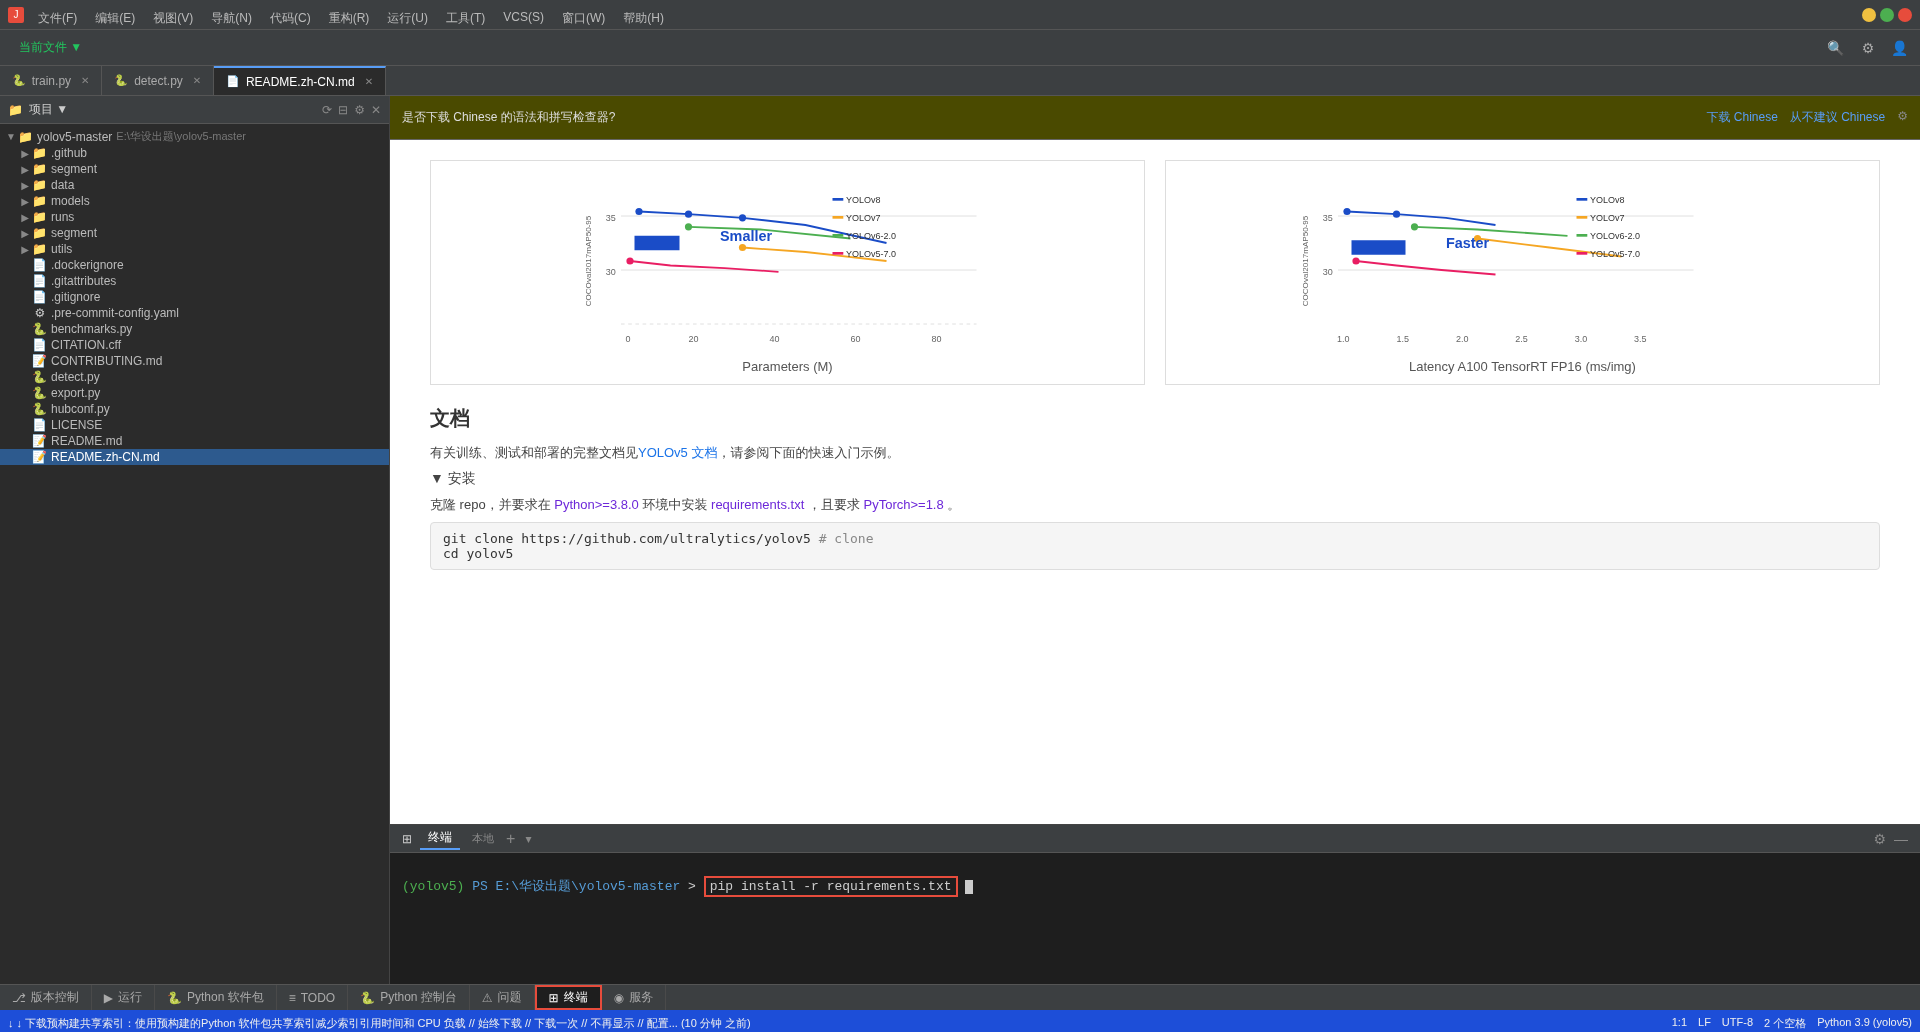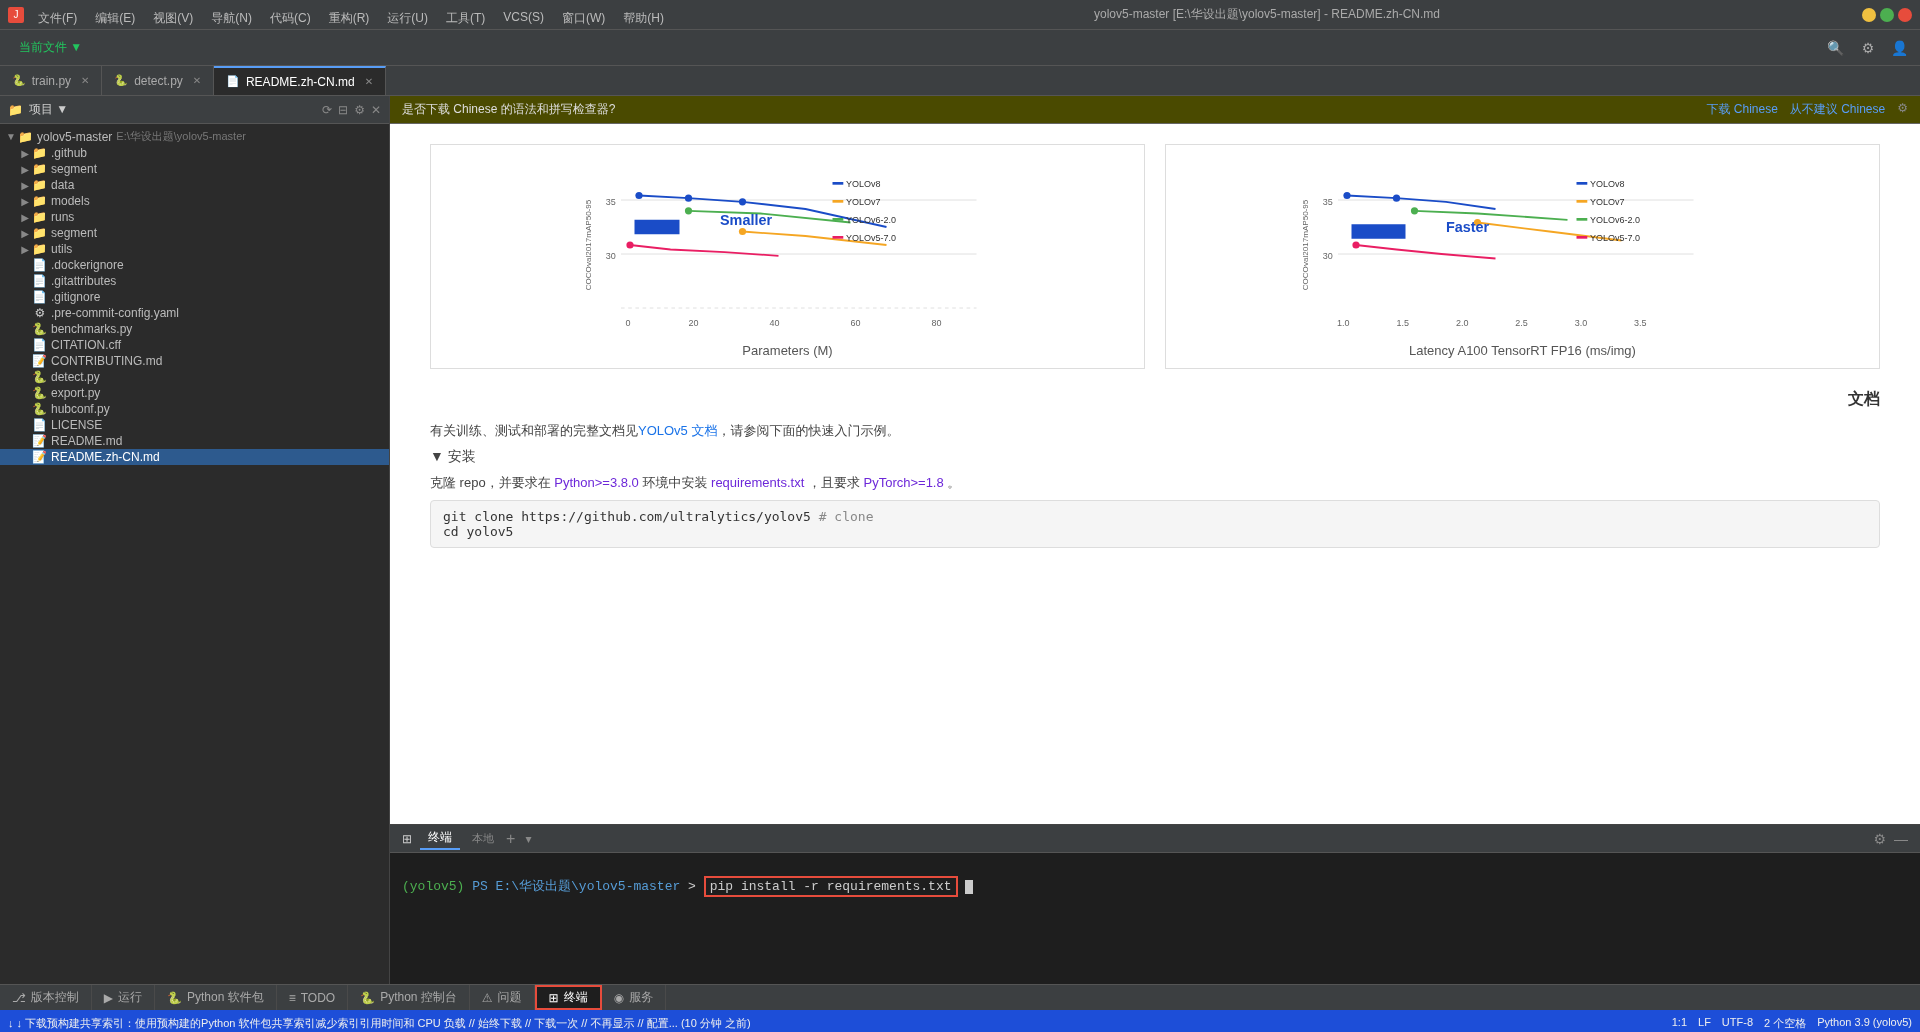--- a/index.html
+++ b/index.html
@@ -44,37 +44,37 @@
     .tree-item .indent { display: inline-block; }
     .tree-item .arrow { width: 14px; text-align: center; color: #888; font-size: 10px; }
     .tree-item .file-icon { width: 16px; text-align: center; font-size: 12px; margin-right: 3px; }
     .tree-item .item-name { font-size: 12px; color: #bbb; }
     .tree-item.selected .item-name { color: #fff; }
 
     
     #editor-area { flex: 1; display: flex; flex-direction: column; background: #2b2b2b; overflow: hidden; }
 
     
-    #download-banner { height: 28px; background: #4a4a00; display: flex; align-items: center; padding: 0 12px; gap: 8px; font-size: 12px; color: #ddd; border-bottom: 1px solid #666; }
+    #download-banner { height: 44px; background: #4a4a00; display: flex; align-items: center; padding: 0 12px; gap: 8px; font-size: 12px; color: #ddd; border-bottom: 1px solid #666; }
     #download-banner .banner-actions { margin-left: auto; display: flex; gap: 12px; }
     #download-banner .banner-link { color: #589df6; cursor: pointer; }
     #download-banner .banner-settings { color: #888; cursor: pointer; }
 
     
     #md-content { flex: 1; overflow: hidden; background: #fff; color: #333; padding: 20px 40px; font-family: Arial, sans-serif; }
     #md-content .chart-section { display: flex; gap: 20px; margin-bottom: 20px; }
     .chart-box { flex: 1; border: 1px solid #ddd; padding: 10px; background: #fff; }
     .chart-title { text-align: center; font-size: 13px; color: #555; margin-top: 8px; }
     .chart-area { height: 180px; position: relative; }
 
     
     .chart-svg { width: 100%; height: 180px; }
 
     #md-content .doc-section { margin-top: 10px; }
-    #md-content .section-title { font-size: 16px; font-weight: bold; text-align: right; margin: 16px 0 12px; color: #333; }
+    #md-content .section-title { font-size: 20px; font-weight: bold; text-align: left; margin: 16px 0 12px; color: #333; }
     #md-content .doc-text { font-size: 13px; color: #444; margin-bottom: 8px; }
     #md-content .doc-text a { color: #1a73e8; }
     #md-content .section-header { font-size: 14px; color: #444; margin: 8px 0; display: flex; align-items: center; gap: 4px; }
     #md-content .install-text { font-size: 13px; color: #444; margin: 8px 0; }
     #md-content .install-text a { color: #6d28d9; }
     #md-content .code-block { background: #f5f5f5; border: 1px solid #ddd; border-radius: 4px; padding: 8px 12px; font-family: monospace; font-size: 13px; color: #333; margin: 8px 0; }
     #md-content .code-block .comment { color: #888; }
 
     
     #terminal-area { height: 160px; background: #1e1e1e; border-top: 1px solid #444; display: flex; flex-direction: column; }
@@ -120,21 +120,20 @@
       <span>导航(N)</span>
       <span>代码(C)</span>
       <span>重构(R)</span>
       <span>运行(U)</span>
       <span>工具(T)</span>
       <span>VCS(S)</span>
       <span>窗口(W)</span>
       <span>帮助(H)</span>
     </div>
   </div>
-  <div class="title-center">yolov5-master [E:\华设出题\yolov5-master] - README.zh-CN.md</div>
   <div class="win-btns">
     <div class="win-btn min"></div>
     <div class="win-btn max"></div>
     <div class="win-btn close"></div>
   </div>
 </div>
 
 <div id="toolbar">
   <div class="toolbar-btn">当前文件 ▼</div>
   <div class="toolbar-right">

